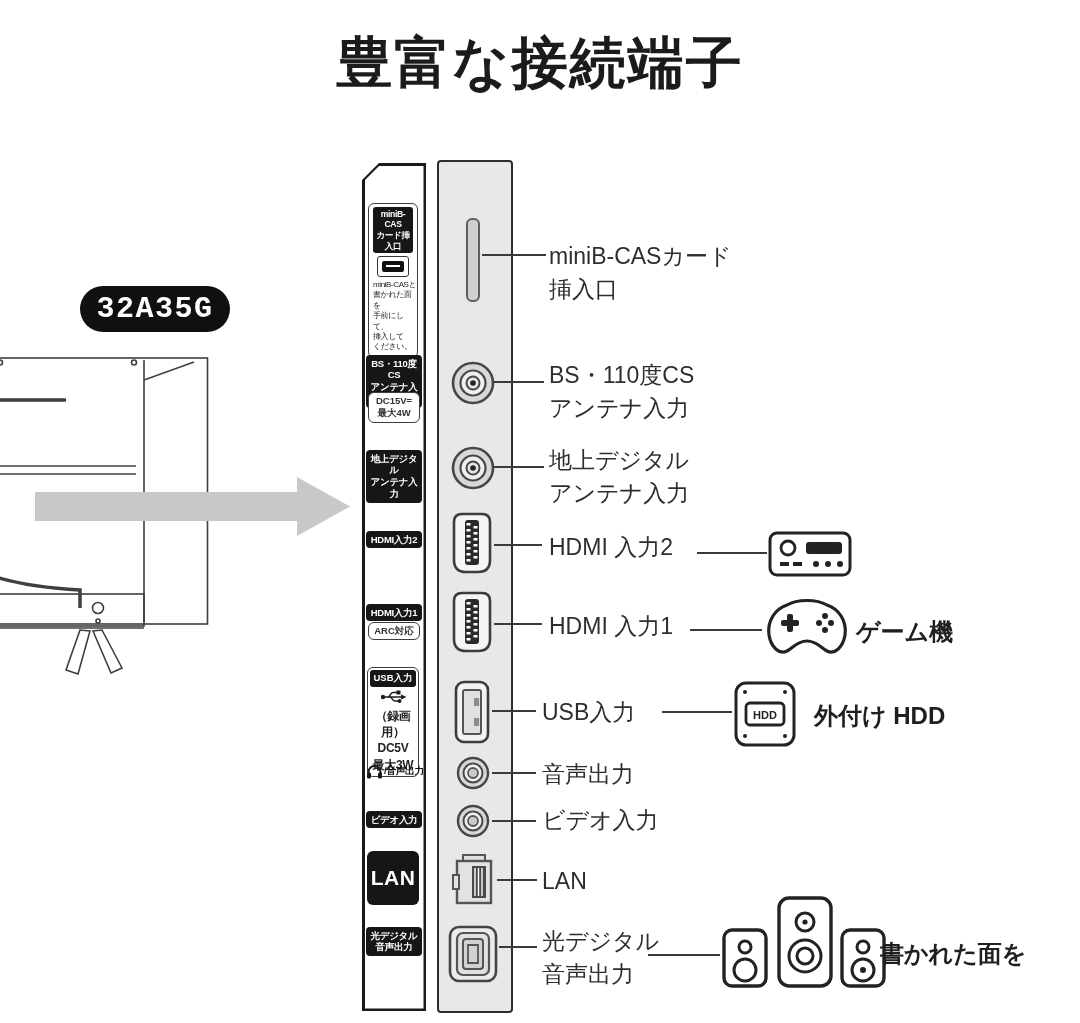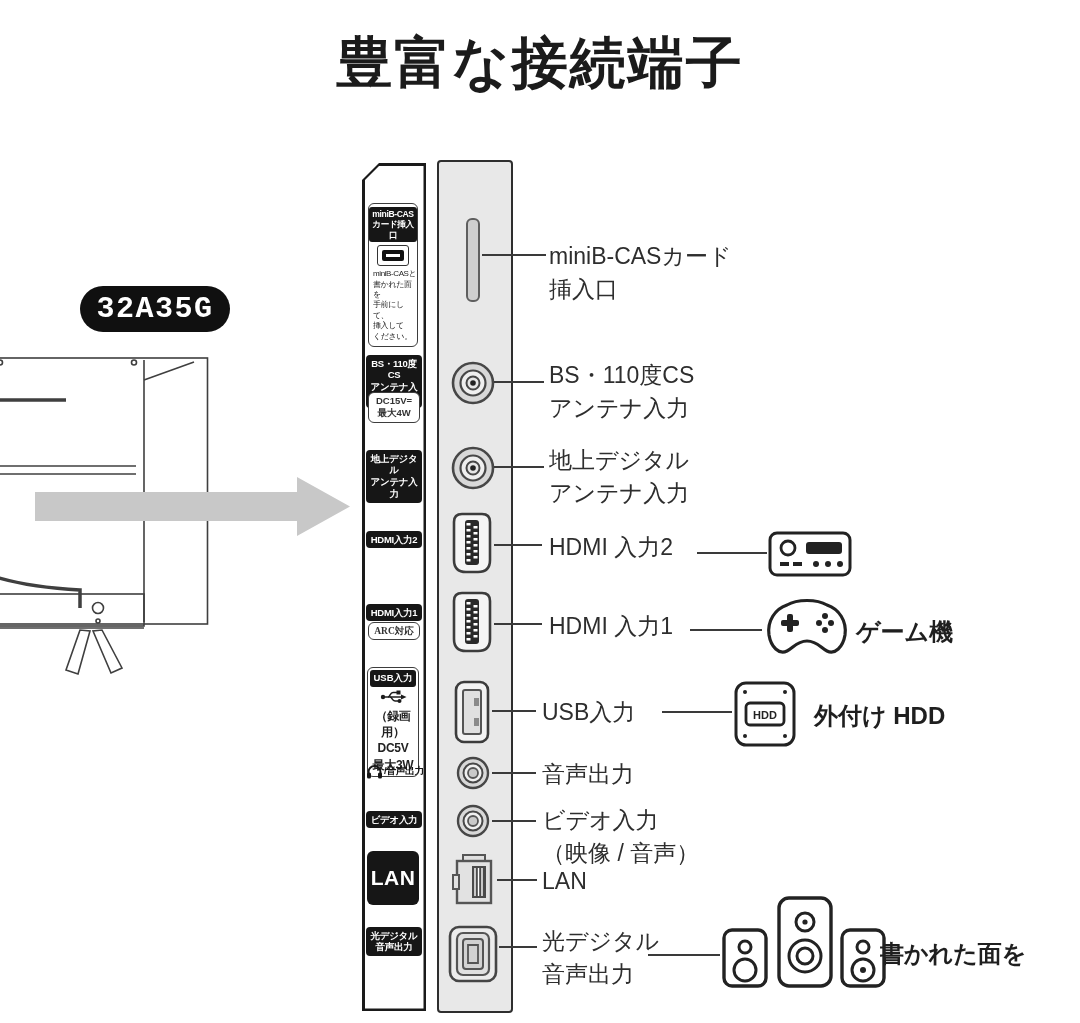--- a/index.html
+++ b/index.html
@@ -36,21 +36,21 @@
   .specbox{
     border:1.5px solid #3d3d3d;border-radius:6px;background:#fff;text-align:center;
     font-size:9.5px;line-height:1.3;color:#333;padding:2px 0;box-sizing:border-box;width:52px;left:6px;font-weight:700;
   }
   .sticker{
     left:6px;top:40px;width:50px;border:1.5px solid #3d3d3d;border-radius:6px;background:#fff;
     padding:3px 0 4px 0;box-sizing:border-box;text-align:center;
   }
   .sticker .hd{
     background:#161616;color:#fff;font-weight:700;border-radius:3px;margin:0 auto;
-    width:48px;font-size:8.6px;line-height:1.25;letter-spacing:-0.4px;padding:1.5px 0;
+    width:40px;font-size:8.6px;line-height:1.25;letter-spacing:-0.4px;padding:1.5px 0;
   }
   .cardicon{
     margin:3px auto;width:32px;height:21px;border:1.5px solid #333;border-radius:3px;
     display:flex;align-items:center;justify-content:center;box-sizing:border-box;
   }
   .cardicon .chip{width:22px;height:11px;background:#111;border-radius:2px;position:relative;}
   .cardicon .chip:after{content:"";position:absolute;left:4px;top:4px;width:14px;height:2.5px;background:#fff;}
   .sticker .note{font-size:8px;line-height:1.3;color:#222;text-align:left;padding-left:4px;letter-spacing:-0.4px;}
   .lanlabel{
     left:5px;width:52px;height:54px;background:#161616;color:#fff;border-radius:6px;
@@ -153,21 +153,21 @@
       </div>
 
       <div class="abs blabel" style="top:287px;">
         <div>地上デジタル</div>
         <div>アンテナ入力</div>
       </div>
 
       <div class="abs blabel" style="top:368px;">HDMI入力2</div>
 
       <div class="abs blabel" style="top:441px;">HDMI入力1</div>
-      <div class="abs specbox" style="top:459px;font-family:Liberation Serif, serif;">ARC対応</div>
+      <div class="abs specbox" style="top:459px;">ARC対応</div>
 
       <div class="abs usbbox" style="top:504px;">
         <div class="hd">USB入力</div>
         <svg width="27" height="15" viewBox="0 0 27 15" style="margin:2px auto 0;">
           <g stroke="#1c1c1c" stroke-width="1.5" fill="none">
             <line x1="4" y1="8" x2="22" y2="8"></line>
             <path d="M8,8 C10,8 10,3.5 13,3.5 L17,3.5"></path>
             <path d="M10,8 C12,8 12,12 15,12 L18,12"></path>
           </g>
           <circle cx="3" cy="8" r="2.2" fill="#1c1c1c"></circle>
@@ -321,21 +321,20 @@
   <div class="abs callout" style="left:549px;top:444px;">
     <div>地上デジタル</div>
       <div>アンテナ入力</div>
   </div>
   <div class="abs callout" style="left:549px;top:531px;">HDMI 入力2</div>
   <div class="abs callout" style="left:549px;top:610px;">HDMI 入力1</div>
   <div class="abs callout" style="left:542px;top:696px;">USB入力</div>
   <div class="abs callout" style="left:542px;top:758px;">音声出力</div>
   <div class="abs callout" style="left:542px;top:804px;">
     <div>ビデオ入力</div>
-      <div>（映像 / 音声）</div>
   </div>
   <div class="abs callout" style="left:542px;top:865px;">LAN</div>
   <div class="abs callout" style="left:542px;top:925px;">
     <div>光デジタル</div>
       <div>音声出力</div>
   </div>
 
   <svg class="abs" style="left:768px;top:531px;" width="84" height="46" viewBox="0 0 84 46">
     <rect x="2" y="2" width="80" height="42" rx="7" fill="#fff" stroke="#222" stroke-width="3"></rect>
     <circle cx="20" cy="17" r="7" fill="none" stroke="#222" stroke-width="2.8"></circle>

